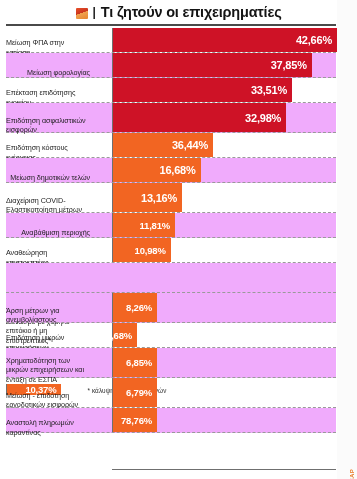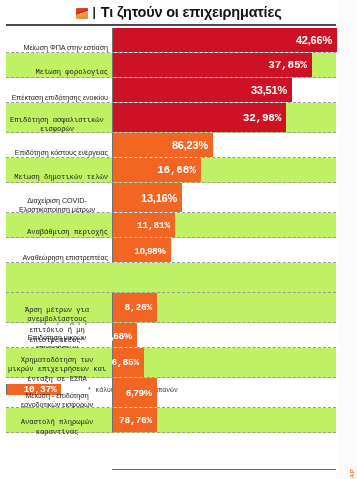--- a/index.html
+++ b/index.html
@@ -73,30 +73,30 @@
     height: 440px;
   }
 
   .row {
     position: relative;
     width: 100%;
     display: flex;
     align-items: stretch;
     border-bottom: 1px dashed #9a9a9a;
   }
-  .row.banded { background: #bef264; font-family: Liberation Mono, monospace; }
+  .row.banded { background: #f0abfc; }
 
   .row-label {
     width: 106px;
     flex: 0 0 106px;
-    padding-right: 4px;
+    padding-right: 22px;
     display: flex;
     align-items: center;
     justify-content: flex-end;
-    text-align: center;
+    text-align: left;
     font-size: 7.2px;
     color: #1c1c1c;
     line-height: 1.32;
     letter-spacing: -0.05px;
     margin-top: 15px;
   }
 
   .row-track {
     position: relative;
     flex: 1 1 auto;
@@ -216,21 +216,21 @@
         <div class="row-track">
           <div class="bar red" style="width: 173.172px;">
             <span>32,98%</span>
           </div>
         </div>
       </div>
       <div class="row" style="height: 25px;">
         <div class="row-label">Επιδότηση κόστους ενέργειας</div>
         <div class="row-track">
           <div class="bar orange" style="width: 100.028px;">
-            <span>86,23%</span>
+            <span>36,44%</span>
           </div>
         </div>
       </div>
       <div class="row banded" style="height: 25px;">
         <div class="row-label">Μείωση δημοτικών τελών</div>
         <div class="row-track">
           <div class="bar orange" style="width: 87.5837px;">
             <span>16,68%</span>
           </div>
         </div>
@@ -280,21 +280,21 @@
         <div class="row-label">Επιδότηση μικρών επιχειρήσεων</div>
         <div class="row-track">
           <div class="bar orange small-val" style="width: 24px;">
             <span>7,68%</span>
           </div>
         </div>
       </div>
       <div class="row banded" style="height: 30px;">
         <div class="row-label">Χρηματοδότηση των μικρών επιχειρήσεων και ένταξη σε ΕΣΠΑ</div>
         <div class="row-track">
-          <div class="bar orange small-val" style="width: 31px; text-align: center;">
+          <div class="bar orange small-val" style="width: 44px; text-align: center;">
             <span>6,85%</span>
           </div>
         </div>
       </div>
       <div class="row" style="height: 30px;">
         <div class="row-label">Μείωση - επιδότηση εργοδοτικών εισφορών</div>
         <div class="row-track">
           <div class="bar orange small-val" style="width: 44px;">
             <span>6,79%</span>
           </div>

